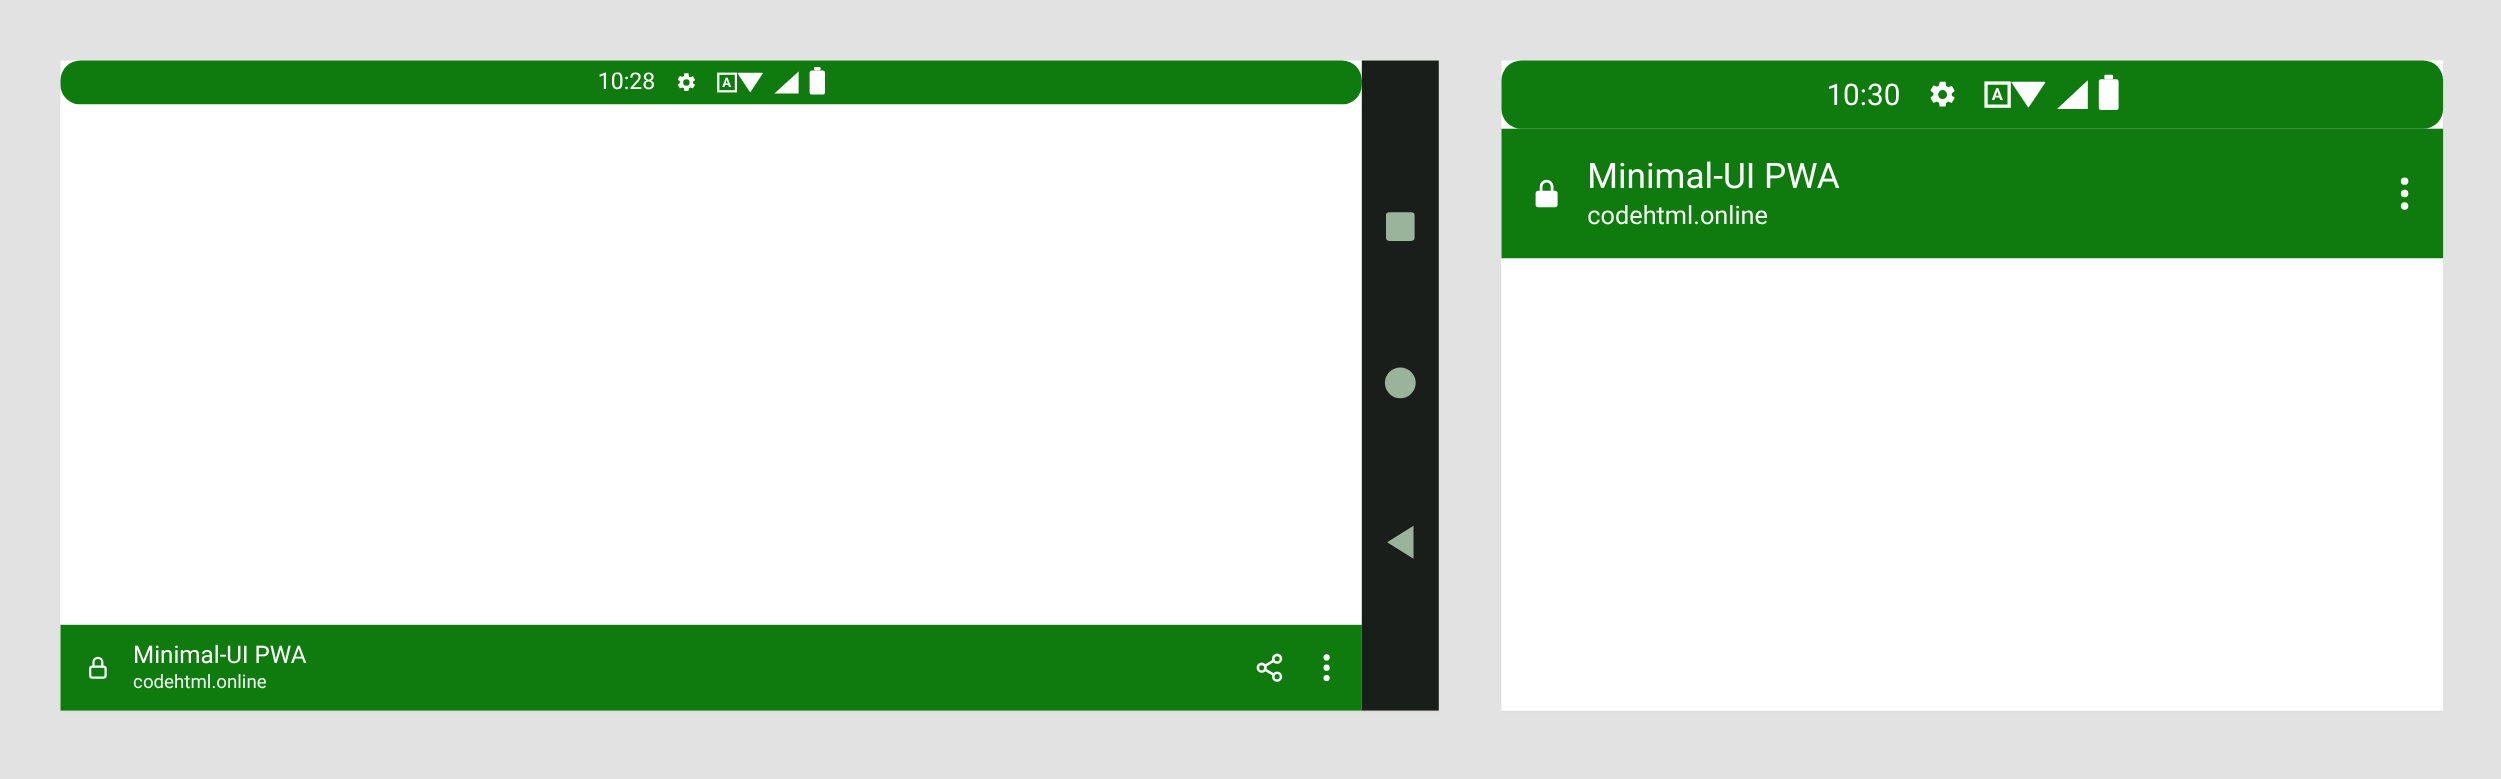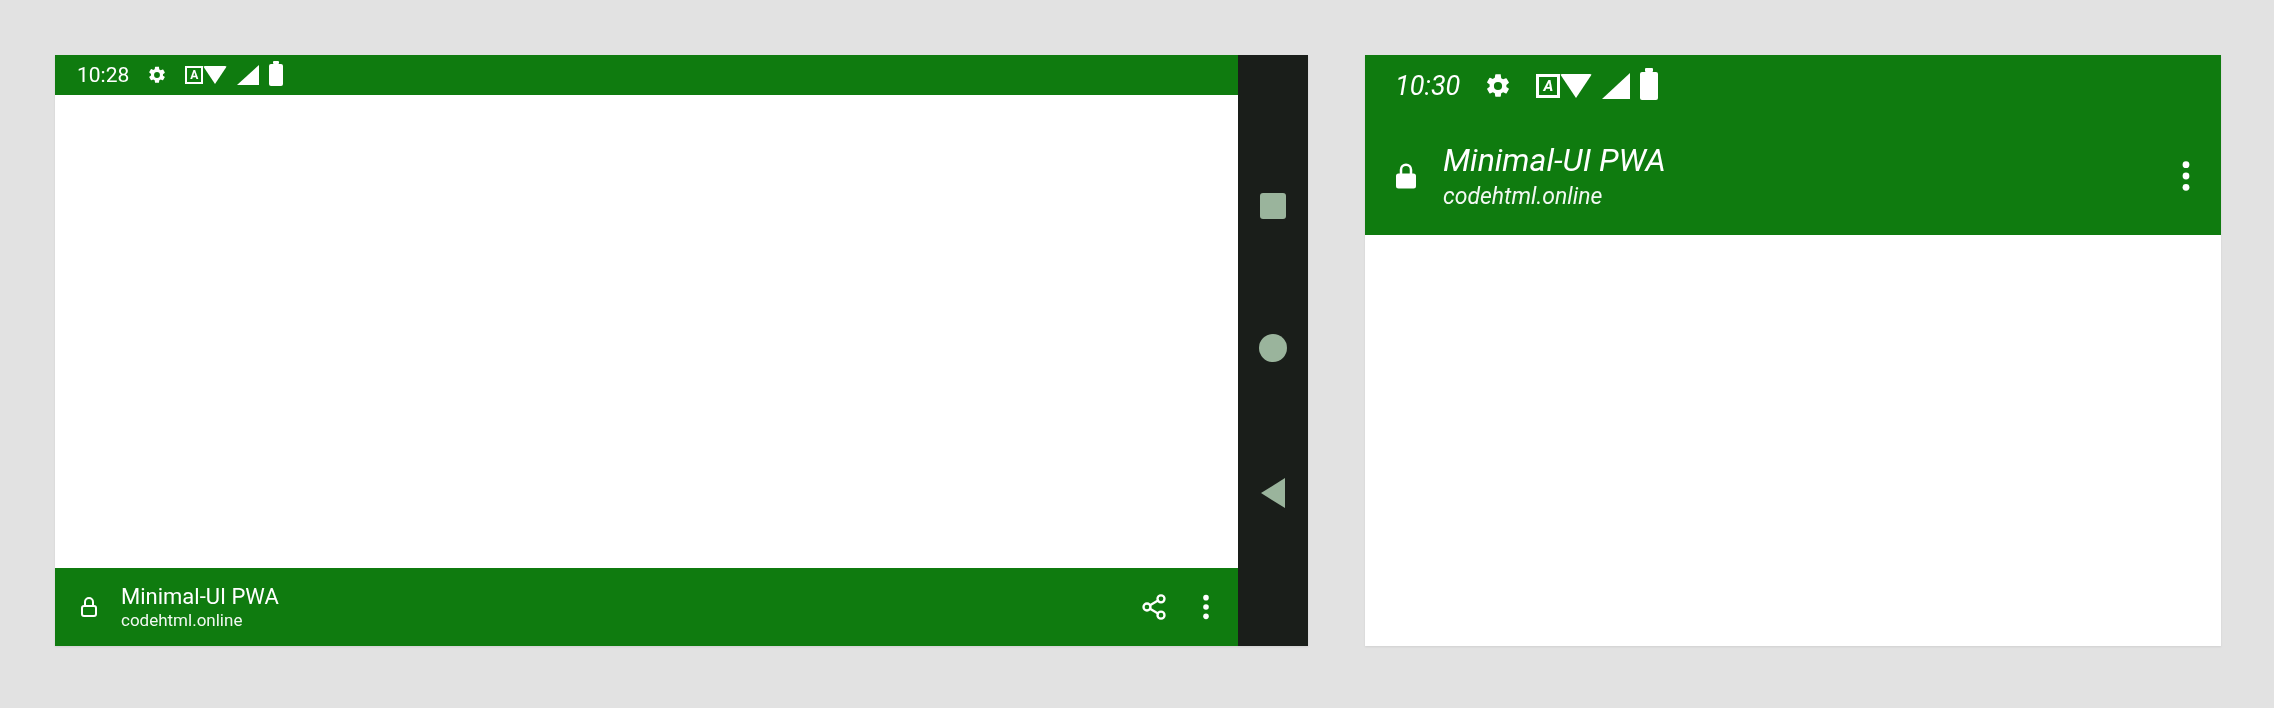--- a/index.html
+++ b/index.html
@@ -54,23 +54,24 @@
     border-bottom: 15px solid transparent;
     border-right: 24px solid #9ab49c;
   }
 
   
   .status-bar {
     background: #0f7b0f;
     color: #ffffff;
     display: flex;
     align-items: center;
-    justify-content: flex-start;
+    justify-content: center;
     font-size: 21px;
     font-weight: 400;
+    border-radius: 18px;
   }
   .device-left .status-bar { height: 40px; padding: 0 22px; }
   .status-left { display:flex; align-items:center; gap:18px; }
   .status-right { display:flex; align-items:center; gap:10px; }
   .sb-gear { width:20px; height:20px; }
   .sb-square { width:18px; height:18px; border:2px solid #fff; display:flex; align-items:center; justify-content:center; font-size:12px; font-weight:700; line-height:1; }
   .sb-wifi { width:0;height:0;border-left:12px solid transparent;border-right:12px solid transparent;border-top:18px solid #fff; border-radius:2px;}
   .sb-signal {
     width:0;height:0;
     border-bottom:20px solid #fff;
@@ -105,21 +106,20 @@
   .device-right {
     position: absolute;
     left: 1365px;
     top: 55px;
     width: 856px;
     height: 591px;
     background:#ffffff;
     display:flex;
     flex-direction:column;
     box-shadow: 0 1px 2px rgba(0,0,0,.08);
-    font-style: italic;
   }
   .device-right .status-bar { height:62px; padding:0 30px; font-size:27px; }
   .device-right .status-left{ gap:24px; }
   .device-right .sb-gear{ width:28px;height:28px; }
   .device-right .sb-square{ width:24px;height:24px;border-width:3px;font-size:15px; }
   .device-right .sb-wifi{ border-left-width:16px;border-right-width:16px;border-top-width:24px; }
   .device-right .sb-signal{ border-bottom-width:26px;border-left-width:28px; }
   .device-right .sb-batt{ width:18px;height:28px; }
   .device-right .sb-batt::before{ left:5px;width:8px;height:4px;top:-4px; }
 

